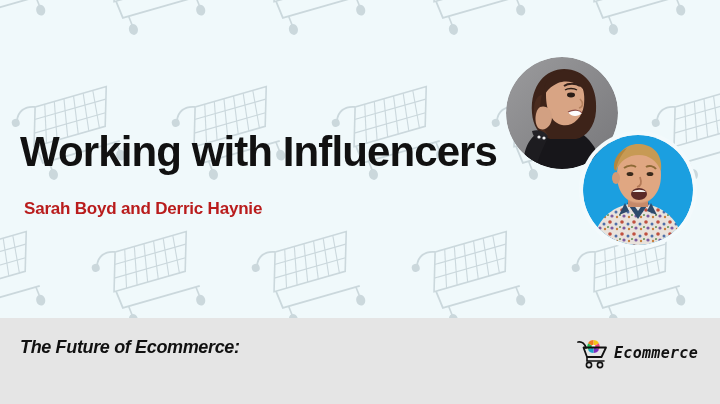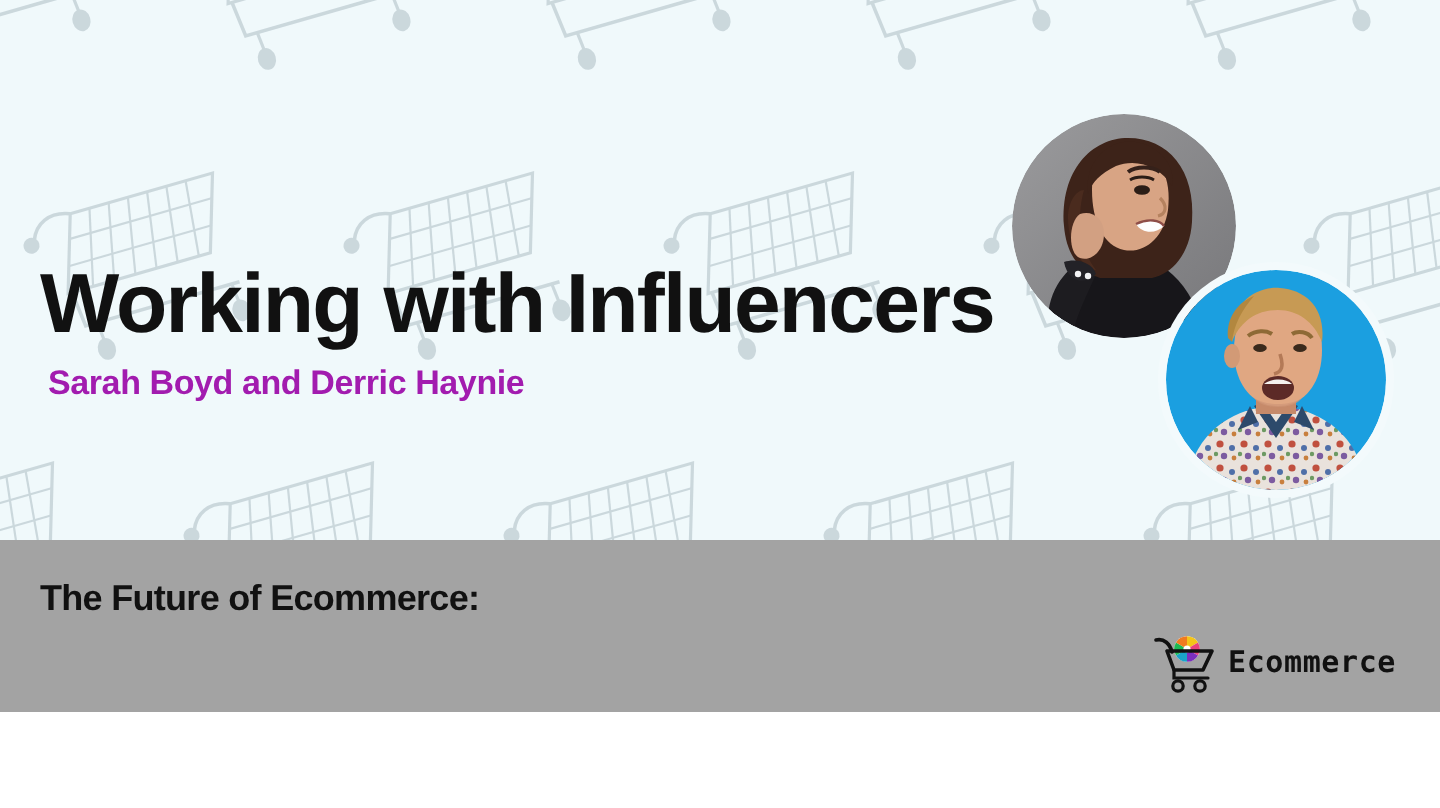--- a/index.html
+++ b/index.html
@@ -3,21 +3,21 @@
 <meta charset="utf-8">
 <style>
   html, body {
     margin: 0;
     padding: 0;
     background: #ffffff;
   }
   .slide {
     position: relative;
     width: 720px;
-    height: 356px;
+    height: 404px;
     overflow: hidden;
     font-family: "Liberation Sans", sans-serif;
     background: #f0f9fb;
   }
 
   
   .cart-pattern {
     position: absolute;
     left: -80px;
     top: -80px;
@@ -37,26 +37,26 @@
   .slide-title {
     margin: 0;
     font-size: 42px;
     line-height: 48px;
     font-weight: bold;
     letter-spacing: -0.9px;
     color: #111111;
     white-space: nowrap;
   }
   .slide-speakers {
-    margin: 6px 0 0 4px;
+    margin: 23px 0 0 4px;
     font-size: 17px;
     line-height: 20px;
     font-weight: bold;
     letter-spacing: -0.2px;
-    color: #a21caf;
+    color: #b91c1c;
     white-space: nowrap;
   }
 
   
   .avatar {
     position: absolute;
     border-radius: 50%;
     overflow: hidden;
     z-index: 4;
   }
@@ -75,22 +75,23 @@
     box-shadow: 0 0 0 4px #f3fafc;
   }
 
   
   .bottom-bar {
     position: absolute;
     left: 0;
     bottom: 0;
     width: 720px;
     height: 86px;
-    background: #a3a3a3;
+    background: #e5e5e5;
     z-index: 5;
+    font-style: italic;
   }
   .bottom-title {
     position: absolute;
     left: 20px;
     top: 16px;
     margin: 0;
     font-size: 18px;
     line-height: 26px;
     font-weight: bold;
     letter-spacing: -0.35px;
@@ -99,21 +100,20 @@
   }
 
   
   .brand-logo {
     position: absolute;
     right: 22px;
     top: 18px;
     display: flex;
     align-items: center;
     gap: 4px;
-    margin-top: 26px;
   }
   .brand-mark { flex: 0 0 auto; }
   .brand-text {
     display: flex;
     flex-direction: column;
     font-size: 15px;
     line-height: 17px;
     font-weight: bold;
     letter-spacing: 0.3px;
     color: #111111;

